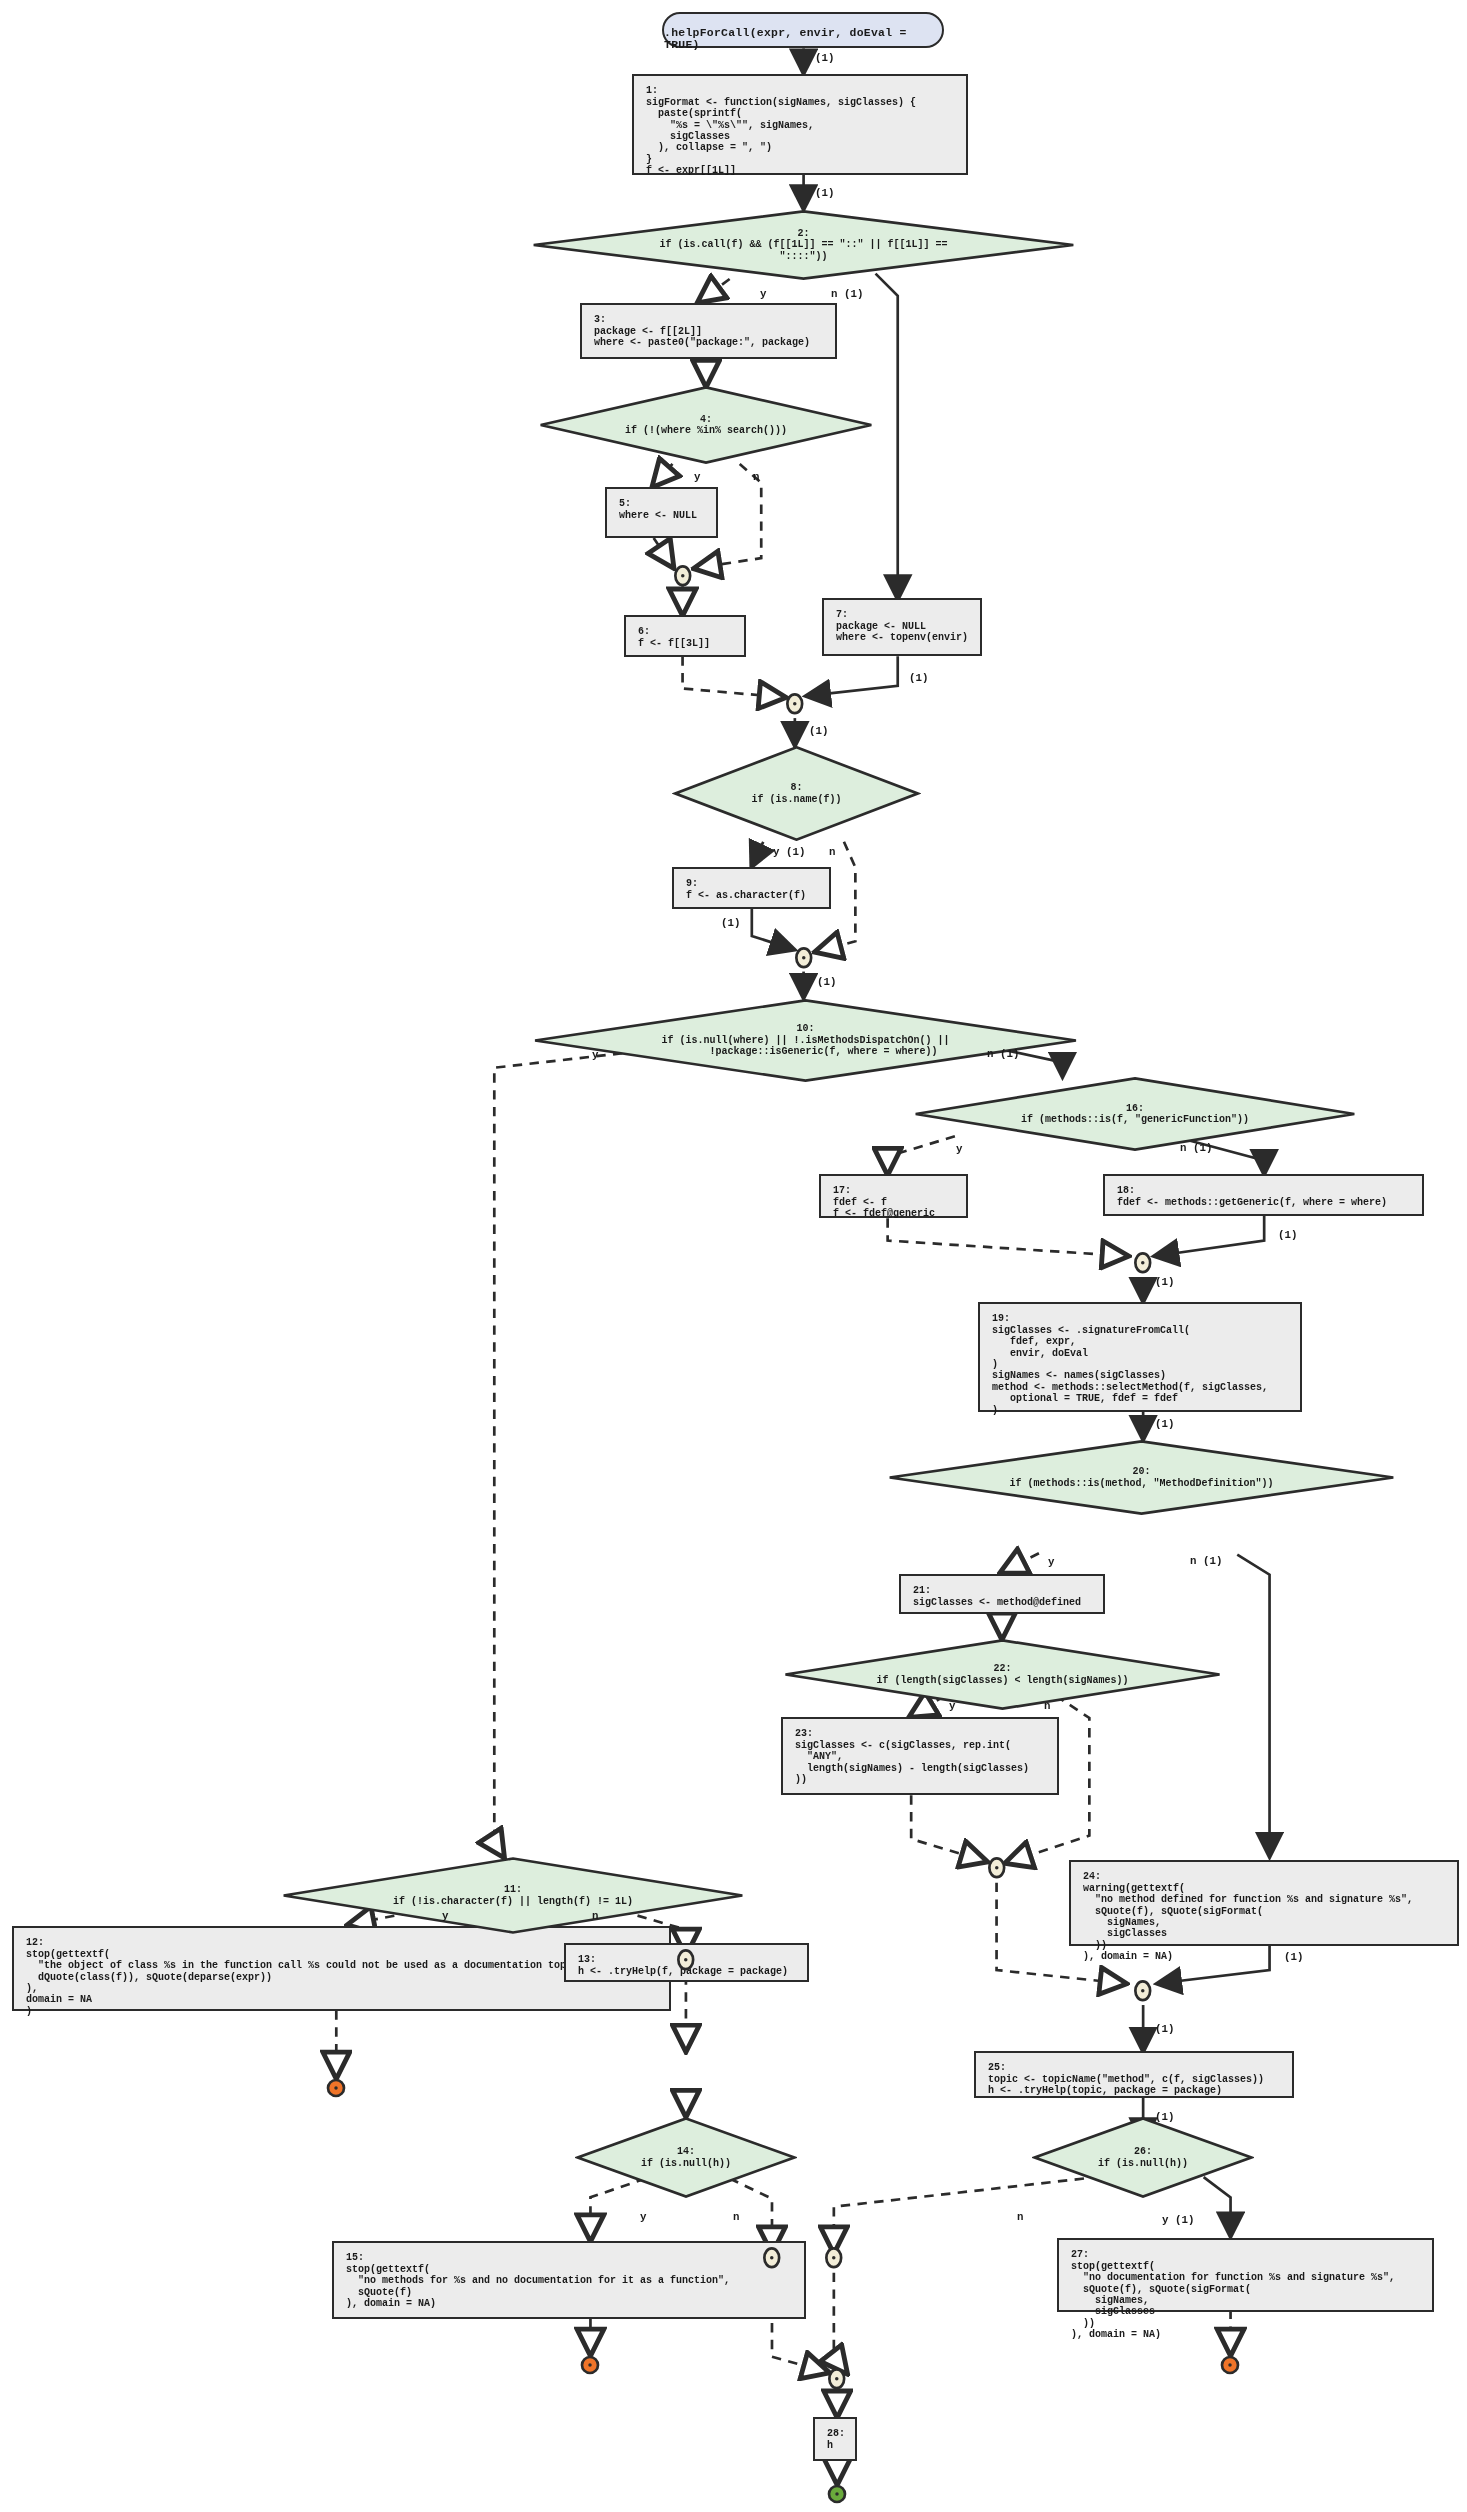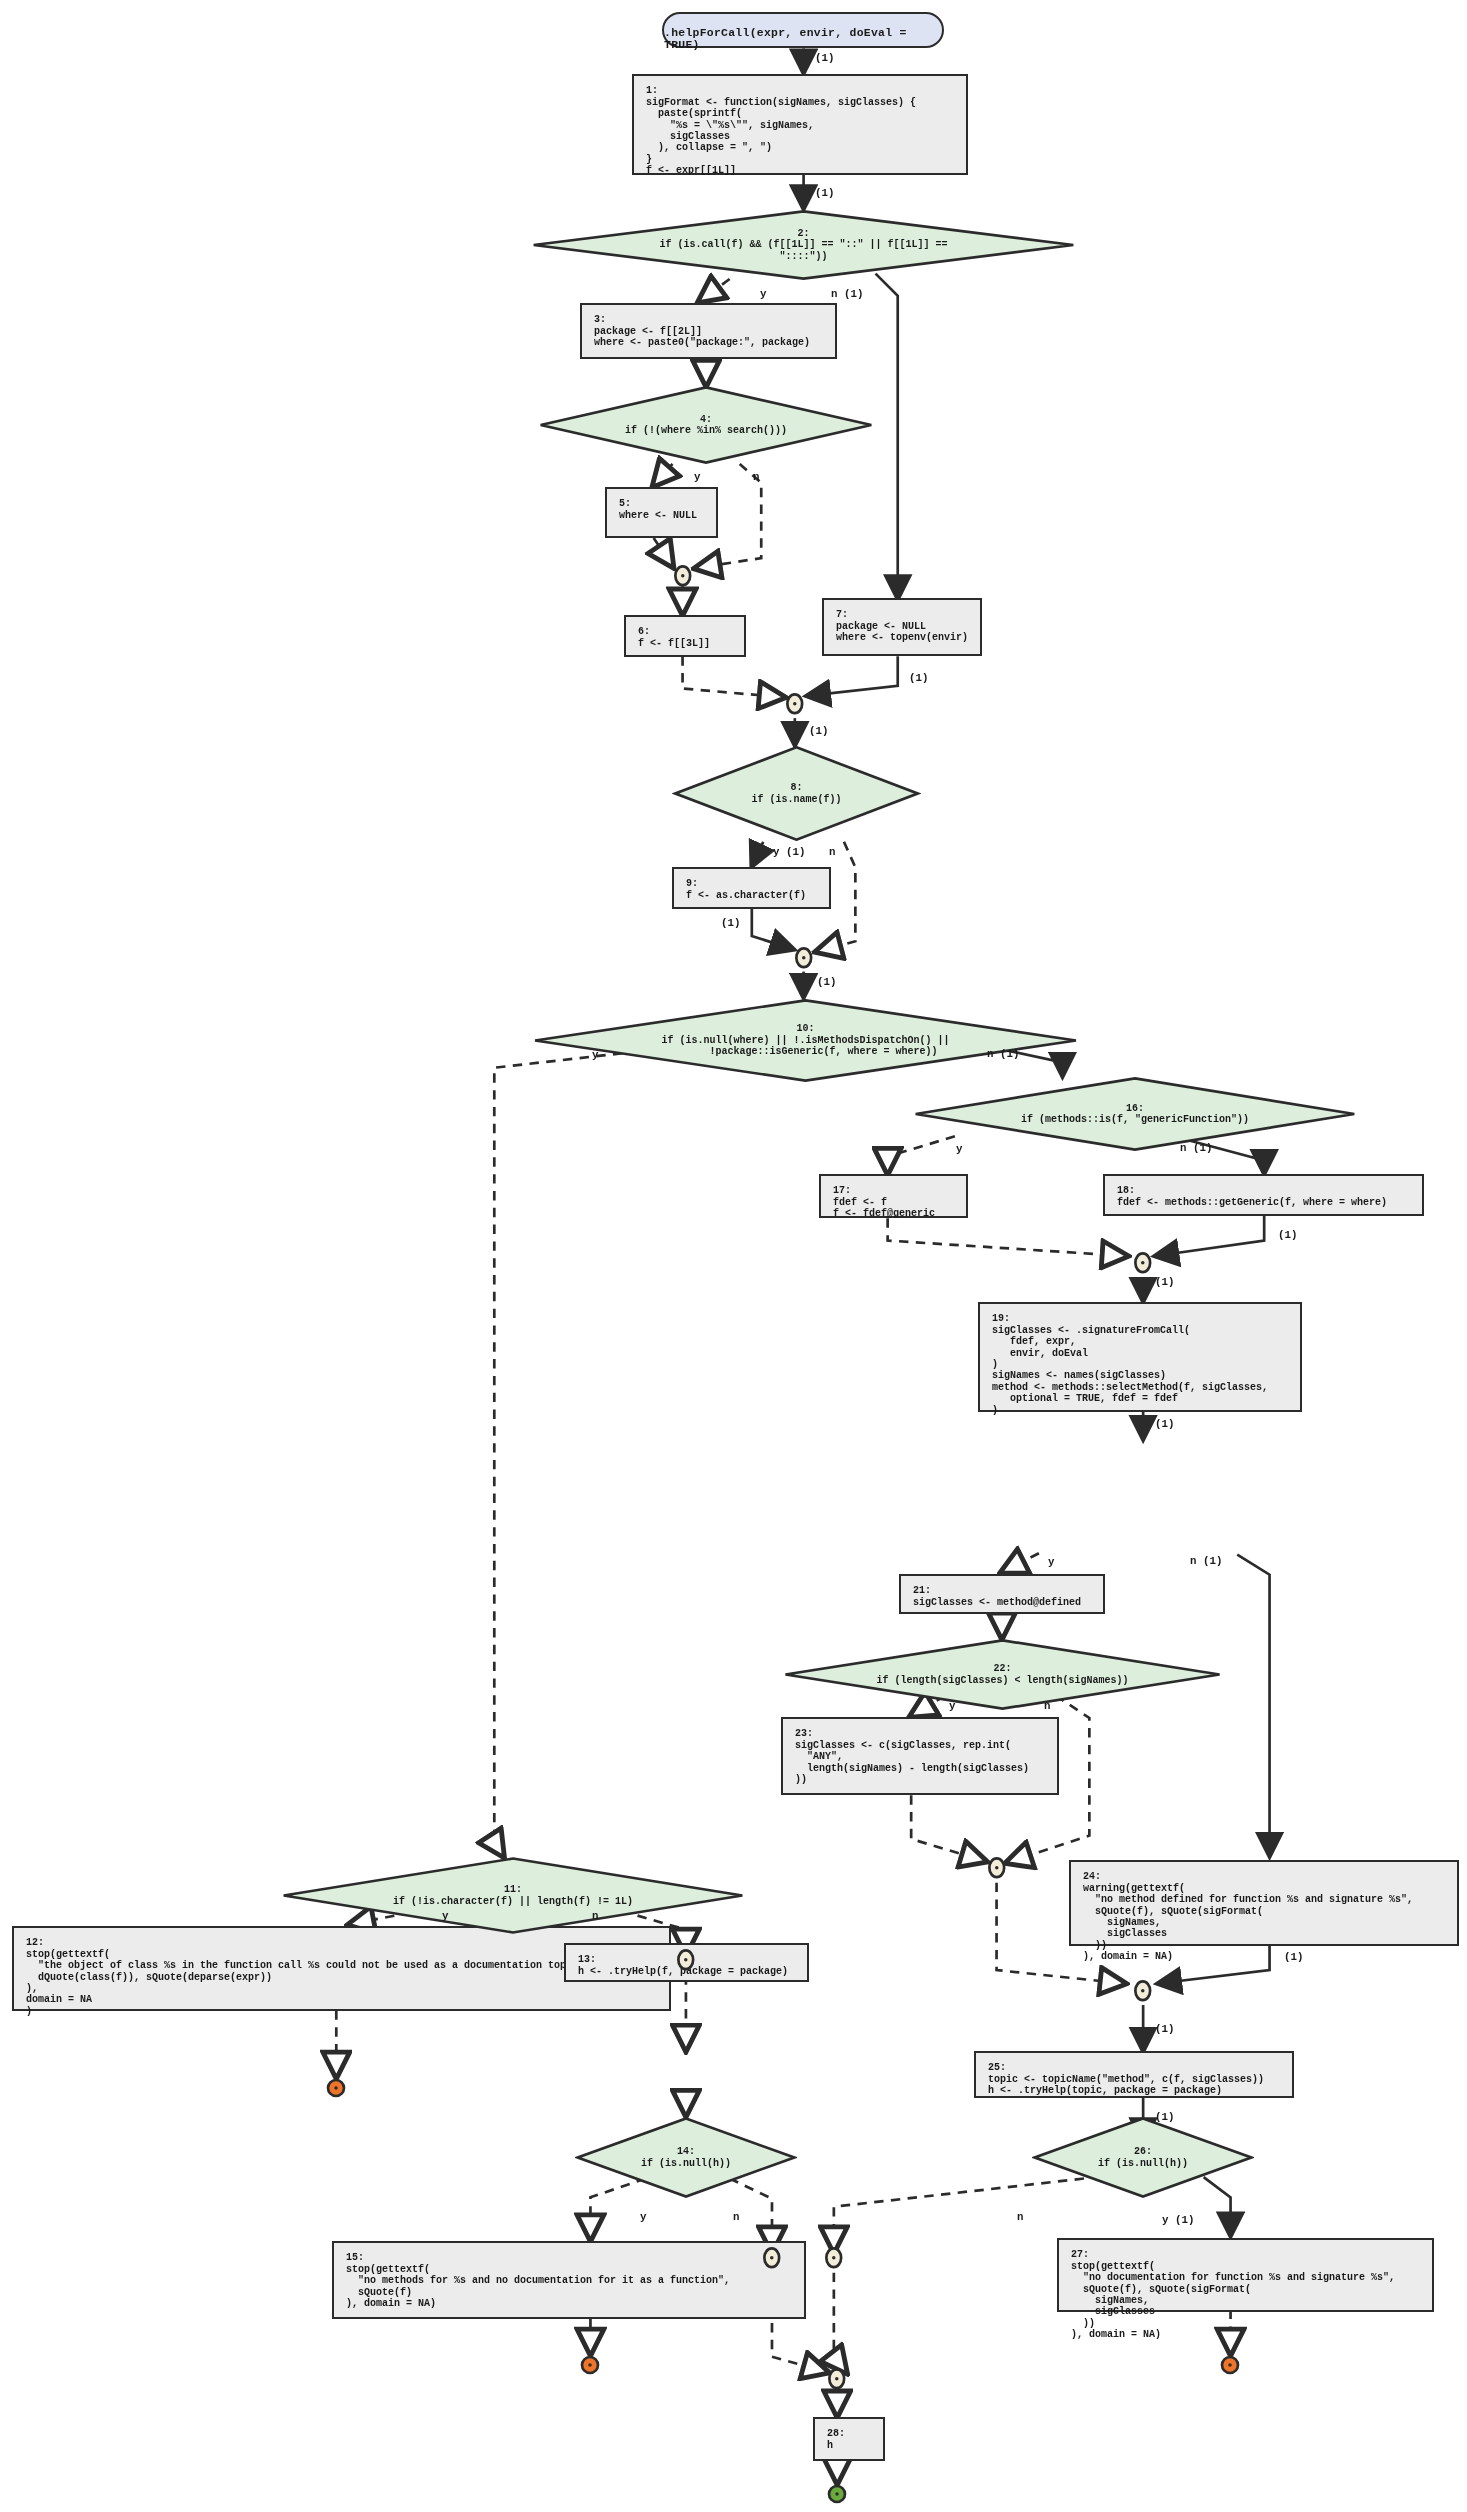--- a/index.html
+++ b/index.html
@@ -260,21 +260,21 @@
     <pre>27:
 stop(gettextf(
   "no documentation for function %s and signature %s",
   sQuote(f), sQuote(sigFormat(
     sigNames,
     sigClasses
   ))
 ), domain = NA)</pre>
   </div>
 
-  <div class="node proc" style="left:813px;top:2417px;width:72px;height:44px;">
+  <div class="node proc" style="left:813px;top:2417px;width:44px;height:44px;">
     <pre>28:
 h</pre>
   </div>
 
   <div class="node dec" style="left:531px;top:210px;width:545px;height:70px;">
     <svg width="545" height="70" viewBox="0 0 810 104">
       <polygon points="405,2 806,52 405,102 4,52" fill="#ddeedd" stroke="#2b2b2b" stroke-width="4"></polygon>
     </svg>
     <div class="dtxt">2:
 if (is.call(f) &amp;&amp; (f[[1L]] == "::" || f[[1L]] ==
@@ -307,20 +307,27 @@
   </div>
 
   <div class="node dec" style="left:913px;top:1077px;width:444px;height:74px;">
     <svg width="444" height="74" viewBox="0 0 660 110">
       <polygon points="330,2 656,55 330,108 4,55" fill="#ddeedd" stroke="#2b2b2b" stroke-width="4"></polygon>
     </svg>
     <div class="dtxt">16:
 if (methods::is(f, "genericFunction"))</div>
   </div>
 
+  <div class="node dec" style="left:886px;top:1440px;width:511px;height:75px;">
+    <svg width="511" height="75" viewBox="0 0 760 112">
+      <polygon points="380,2 756,56 380,110 4,56" fill="#ddeedd" stroke="#2b2b2b" stroke-width="4"></polygon>
+    </svg>
+    <div class="dtxt">20:
+if (methods::is(method, "MethodDefinition"))</div>
+  </div>
 
   <div class="node dec" style="left:782px;top:1639px;width:441px;height:71px;">
     <svg width="441" height="71" viewBox="0 0 656 106">
       <polygon points="328,2 652,53 328,104 4,53" fill="#ddeedd" stroke="#2b2b2b" stroke-width="4"></polygon>
     </svg>
     <div class="dtxt">22:
 if (length(sigClasses) &lt; length(sigNames))</div>
   </div>
 
   <div class="node dec" style="left:281px;top:1857px;width:464px;height:77px;">

